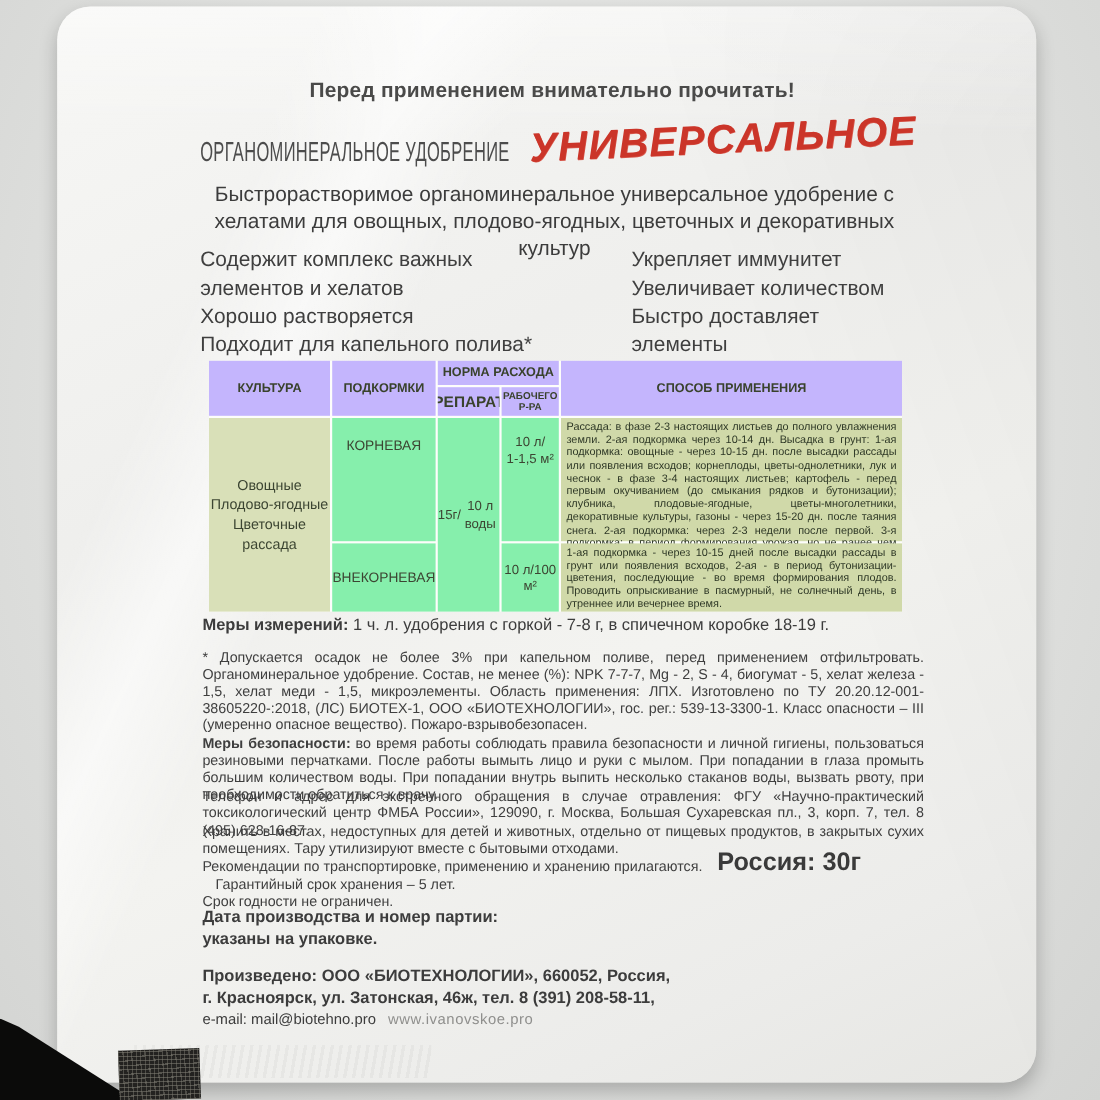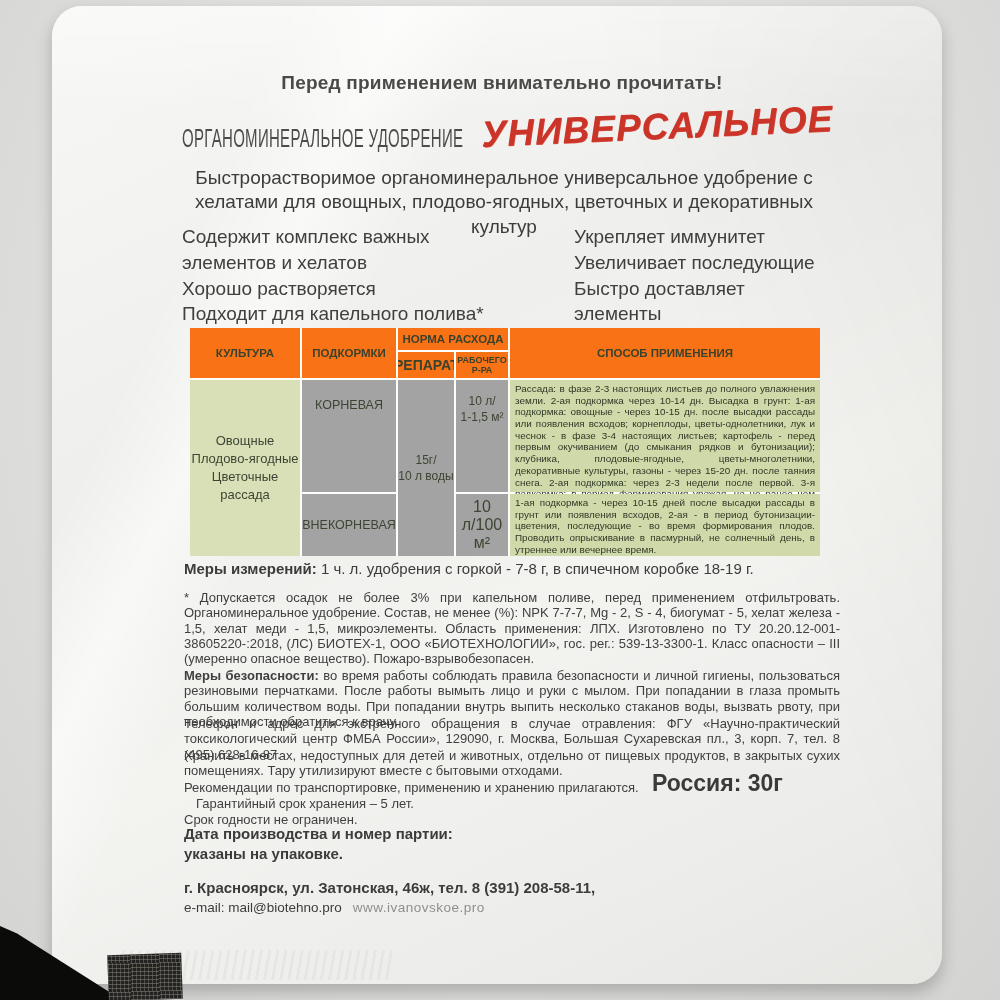--- a/index.html
+++ b/index.html
@@ -50,34 +50,34 @@
   .benefits{top:218px;left:130px;width:650px;font-size:19px;line-height:1.36;color:#3f3f3f;}
   .benefits .col-left{position:absolute;left:0;top:0;width:385px;}
   .benefits .col-right{position:absolute;left:392px;top:0;width:258px;}
 
   .usage-table{
     top:322px;left:138px;width:630px;
     display:grid;grid-template-columns:110px 94px 56px 52px 1fr;
     grid-template-rows:22px 26px 112px 62px;gap:2px;background:#fdfdfb;
   }
   .cell{display:flex;align-items:center;justify-content:center;text-align:center;overflow:hidden;}
-  .hdr{background:#f97316;font-weight:bold;font-size:11.5px;color:#39422c;}
-  .bdy{background:#a3a3a3;color:#3c4532;}
+  .hdr{background:#c4b5fd;font-weight:bold;font-size:11.5px;color:#39422c;}
+  .bdy{background:#86efac;color:#3c4532;}
   .t-culture-h{grid-column:1;grid-row:1/3;}
   .t-feeding-h{grid-column:2;grid-row:1/3;}
   .t-rate-h{grid-column:3/5;grid-row:1;}
   .t-rate-p-h{grid-column:3;grid-row:2;font-size:14px;}
   .t-rate-s-h{grid-column:4;grid-row:2;font-size:9px;line-height:1.15;padding:0 3px;}
   .t-method-h{grid-column:5;grid-row:1/3;}
   .t-culture{grid-column:1;grid-row:3/5;flex-direction:column;font-size:13px;line-height:1.4;background:#d9e0b8;}
   .t-feed1{grid-column:2;grid-row:3;align-items:flex-start;padding-top:18px;font-size:12.5px;}
   .t-feed2{grid-column:2;grid-row:4;font-size:12.5px;}
-  .t-prod{grid-column:3;grid-row:3/5;flex-direction:column;font-size:12px;line-height:1.35;}
+  .t-prod{grid-column:3;grid-row:3/5;flex-direction:row;font-size:12px;line-height:1.35;}
   .t-sol1{grid-column:4;grid-row:3;flex-direction:column;justify-content:flex-start;padding-top:14px;font-size:12px;line-height:1.3;}
-  .t-sol2{grid-column:4;grid-row:4;font-size:16px;}
+  .t-sol2{grid-column:4;grid-row:4;font-size:12px;}
   .t-method{display:block;text-align:justify;font-size:9.9px;line-height:1.18;color:#2e3826;padding:3px 5px;background:#d0d9a9;}
   .t-m1{grid-column:5;grid-row:3;}
   .t-m2{grid-column:5;grid-row:4;}
 
   .measures{top:554px;left:132px;width:655px;font-size:15px;color:#3c3c3c;}
   .para{left:132px;width:656px;font-size:13px;line-height:1.18;text-align:justify;color:#3f3f3f;}
   .footnote{top:584px;}
   .safety{top:662px;}
   .emergency{top:710px;}
   .storage{top:742px;}
@@ -108,21 +108,21 @@
 
   <div class="abs benefits">
     <div class="col-left">
       <div>Содержит комплекс важных</div>
       <div>элементов и хелатов</div>
       <div>Хорошо растворяется</div>
       <div>Подходит для капельного полива*</div>
     </div>
     <div class="col-right">
       <div>Укрепляет иммунитет</div>
-      <div>Увеличивает последующие</div>
+      <div>Увеличивает количеством</div>
       <div>Быстро доставляет элементы</div>
       <div>питания растениям</div>
     </div>
   </div>
 
   <div class="abs usage-table">
     <div class="cell hdr t-culture-h">КУЛЬТУРА</div>
     <div class="cell hdr t-feeding-h">ПОДКОРМКИ</div>
     <div class="cell hdr t-rate-h">НОРМА РАСХОДА</div>
     <div class="cell hdr t-rate-p-h">ПРЕПАРАТА</div>
@@ -165,19 +165,20 @@
   <div class="abs para shelf">Срок годности не ограничен.</div>
 
   <div class="abs mass">Россия: 30г</div>
 
   <div class="abs date-block">
     <div>Дата производства и номер партии:</div>
     <div>указаны на упаковке.</div>
   </div>
 
   <div class="abs produced">
+    <div><b class="lead">Произведено:</b><span> ООО «БИОТЕХНОЛОГИИ», 660052, Россия,</span></div>
     <div>г. Красноярск, ул. Затонская, 46ж, тел. 8 (391) 208-58-11,</div>
     <div class="site-line"><span>e-mail: mail@biotehno.pro</span><span class="website">www.ivanovskoe.pro</span></div>
   </div>
 </div>
 
 <div class="corner-black"></div>
 <div class="seal-texture"></div>
 
 </body></html>

